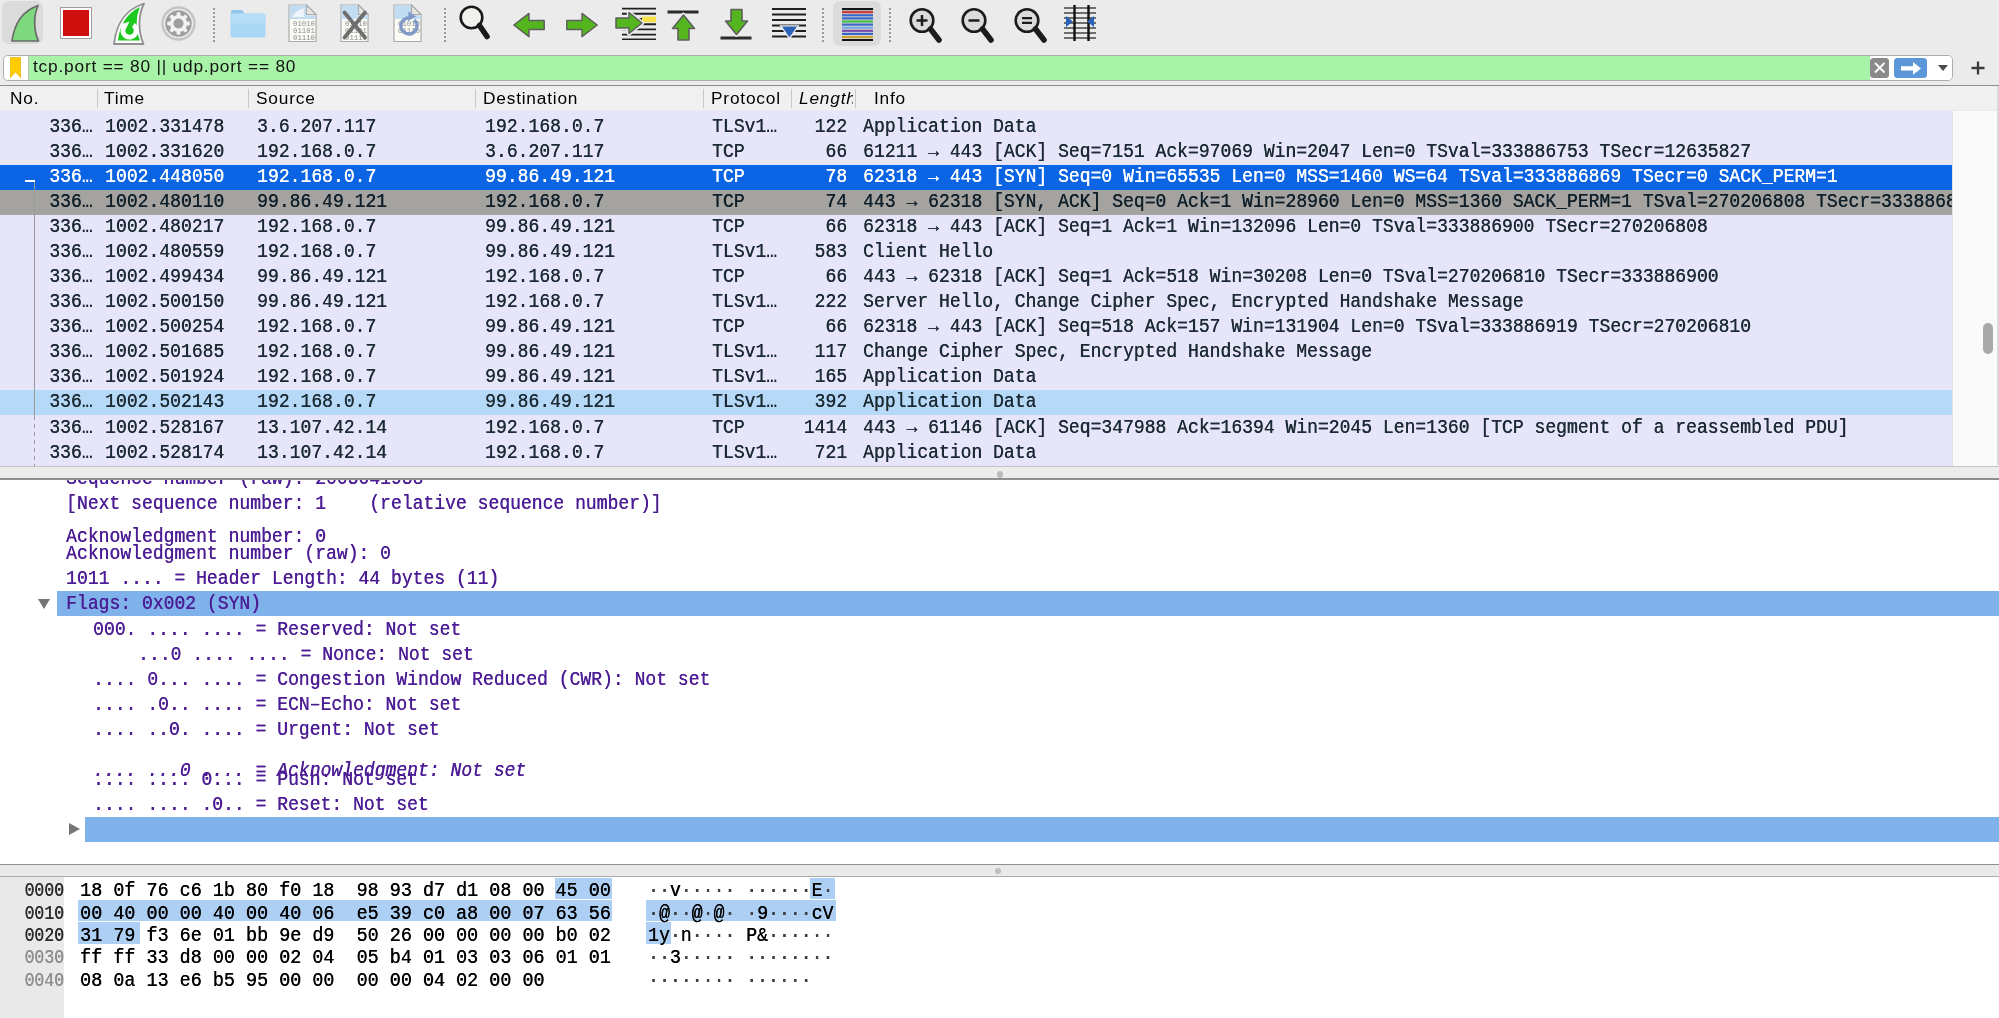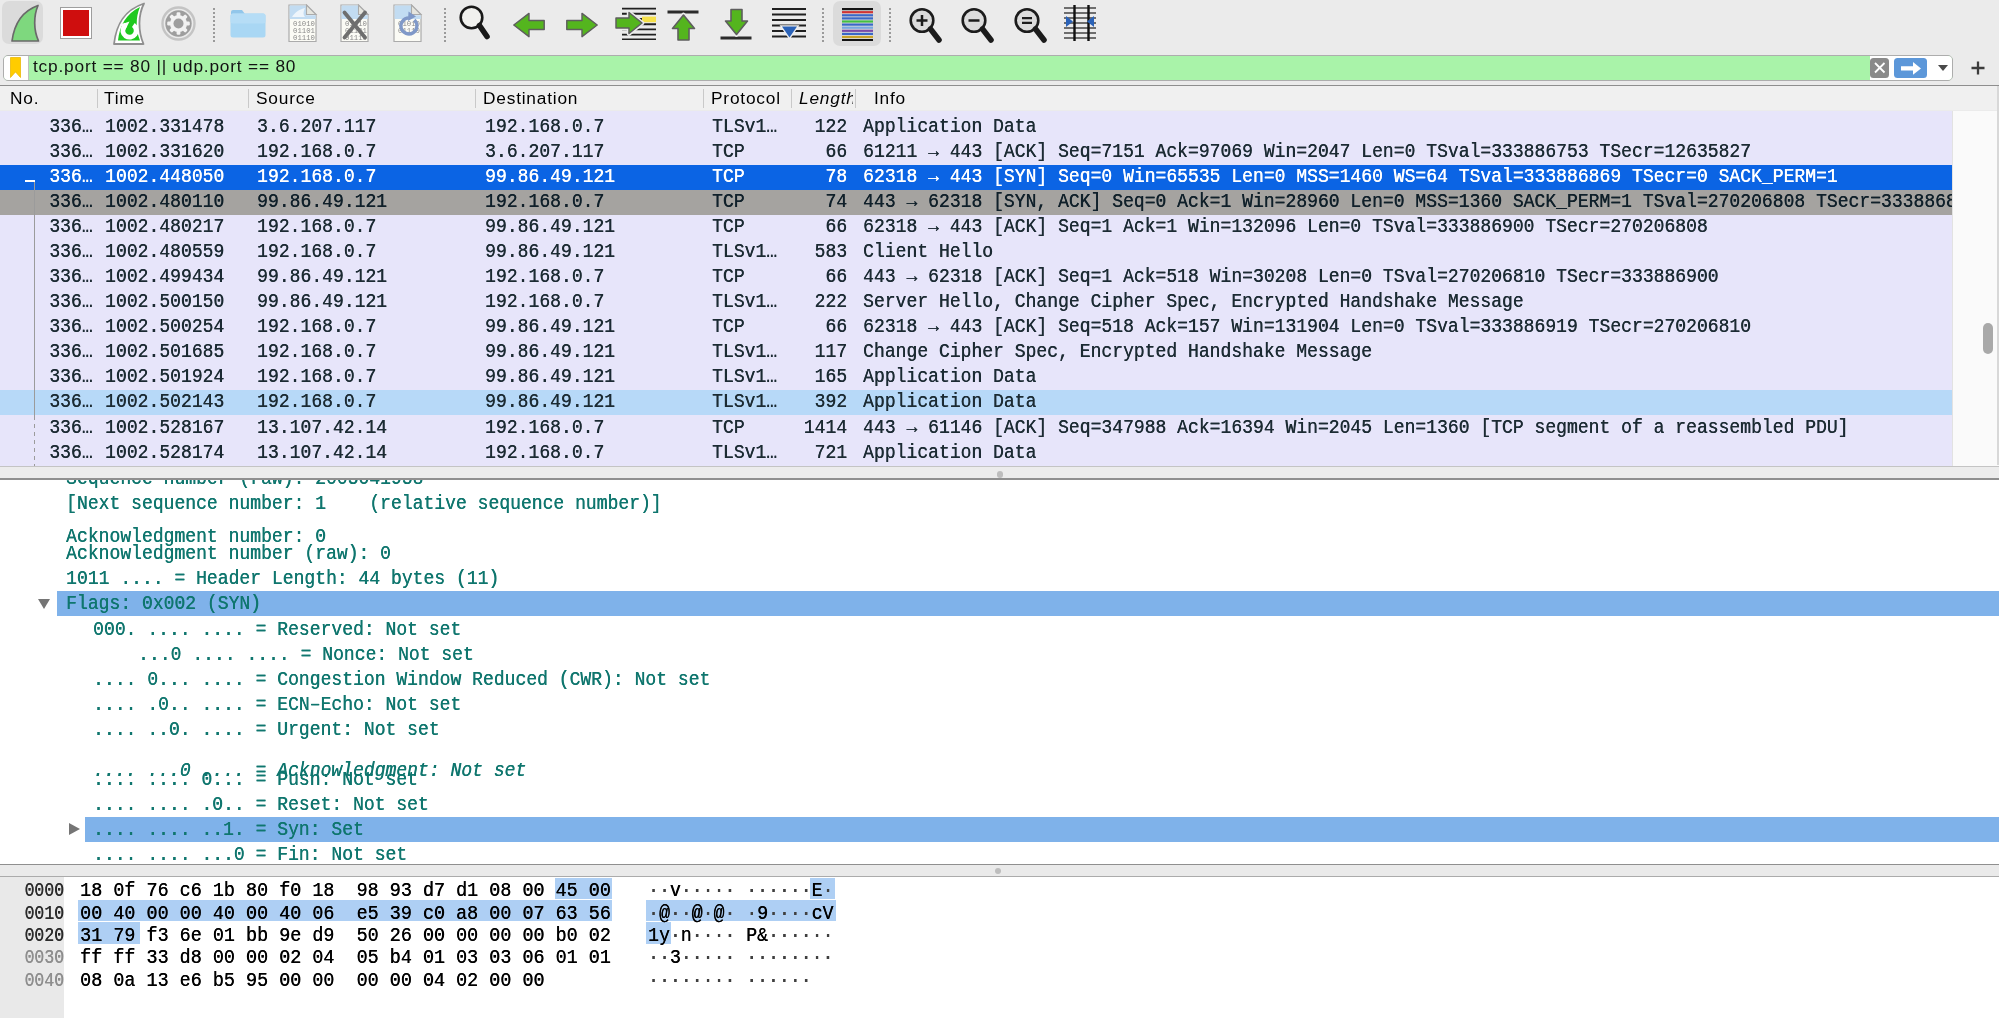--- a/index.html
+++ b/index.html
@@ -253,39 +253,37 @@
 </div>
 
 <div class="ab" style="left:1952px;top:110.5px;width:47px;height:355.1px;background:#fafafa;border-left:1px solid #e2e2e2;"></div>
 <div class="ab" style="left:1982.5px;top:323px;width:10px;height:31px;border-radius:5px;background:#a9a9a9;"></div>
 <div class="ab" style="left:1996.5px;top:86px;width:2.5px;height:379px;background:#d8d8d8;"></div>
 
 <div class="ab" style="left:0;top:465.6px;width:1999px;height:14.2px;background:#ececec;border-top:1px solid #c4c4c4;box-sizing:border-box;"></div>
 <div class="ab" style="left:0;top:478.3px;width:1999px;height:1.5px;background:#8f8f8f;"></div>
 <div class="ab" style="left:996.6px;top:471.1px;width:6.8px;height:6.8px;border-radius:50%;background:#bdbdbd;"></div>
 
-<div id="details" class="ab mono" style="left:0;top:479.8px;width:1999px;height:393px;background:#fff;overflow:hidden;color:#0f766e;">
+<div id="details" class="ab mono" style="left:0;top:479.8px;width:1999px;height:393px;background:#fff;overflow:hidden;color:#4c1d95;">
  <div class="ab" style="left:57.2px;top:111.7px;width:1941.8px;height:24.7px;background:#7fb2ea;"></div>
  <div class="ab" style="left:85px;top:337.4px;width:1914px;height:24.7px;background:#7fb2ea;"></div>
  <div class="dl" style="top:-13.76px;"><span style="left:66px;">Sequence number (raw): 2005041958</span></div>
  <div class="dl" style="top:11.32px;"><span style="left:66px;">[Next sequence number: 1    (relative sequence number)]</span></div>
  <div class="dl" style="top:36.4px;margin-top:8px;"><span style="left:66px;">Acknowledgment number: 0</span></div>
  <div class="dl" style="top:61.48px;"><span style="left:66px;">Acknowledgment number (raw): 0</span></div>
  <div class="dl" style="top:86.56px;"><span style="left:66px;">1011 .... = Header Length: 44 bytes (11)</span></div>
  <div class="dl" style="top:111.64px;"><span style="left:66px;">Flags: 0x002 (SYN)</span></div>
  <div class="dl" style="top:136.72px;"><span style="left:93px;">000. .... .... = Reserved: Not set</span></div>
  <div class="dl" style="top:161.8px;margin-left:45px;"><span style="left:93px;">...0 .... .... = Nonce: Not set</span></div>
  <div class="dl" style="top:186.88px;"><span style="left:93px;">.... 0... .... = Congestion Window Reduced (CWR): Not set</span></div>
  <div class="dl" style="top:211.96px;"><span style="left:93px;">.... .0.. .... = ECN–Echo: Not set</span></div>
  <div class="dl" style="top:237.04px;"><span style="left:93px;">.... ..0. .... = Urgent: Not set</span></div>
  <div class="dl" style="top:278px;font-style:italic;"><span style="left:93px;">.... ...0 .... = Acknowledgment: Not set</span></div>
  <div class="dl" style="top:287.2px;"><span style="left:93px;">.... .... 0... = Push: Not set</span></div>
  <div class="dl" style="top:312.28px;"><span style="left:93px;">.... .... .0.. = Reset: Not set</span></div>
- <div class="dl" style="top:337.36px;"><span style="left:93px;">.... .... ..1. = Syn: Set</span></div>
- <div class="dl" style="top:362.44px;"><span style="left:93px;">.... .... ...0 = Fin: Not set</span></div>
  <div class="ab" style="left:38px;top:119.3px;width:0;height:0;border-left:6.2px solid transparent;border-right:6.2px solid transparent;border-top:10.5px solid #757575;"></div>
  <div class="ab" style="left:69px;top:342.8px;width:0;height:0;border-top:6.8px solid transparent;border-bottom:6.8px solid transparent;border-left:11px solid #757575;"></div>
 </div>
 
 <div class="ab" style="left:0;top:864.3px;width:1999px;height:12.5px;background:#eaeaea;border-top:1.5px solid #8f8f8f;border-bottom:1px solid #ababab;box-sizing:border-box;"></div>
 <div class="ab" style="left:994.6px;top:867.6px;width:6.8px;height:6.8px;border-radius:50%;background:#bdbdbd;"></div>
 
 <div id="hexpane" class="ab" style="left:0;top:876.8px;width:1999px;height:141.2px;background:#fff;overflow:hidden;">
  <div class="ab" style="left:0;top:0;width:64px;height:141.2px;background:#e9e9e9;"></div>
  <div class="ab" style="left:555px;top:0.9px;width:56.5px;height:21.4px;background:#aecff4;"></div>

